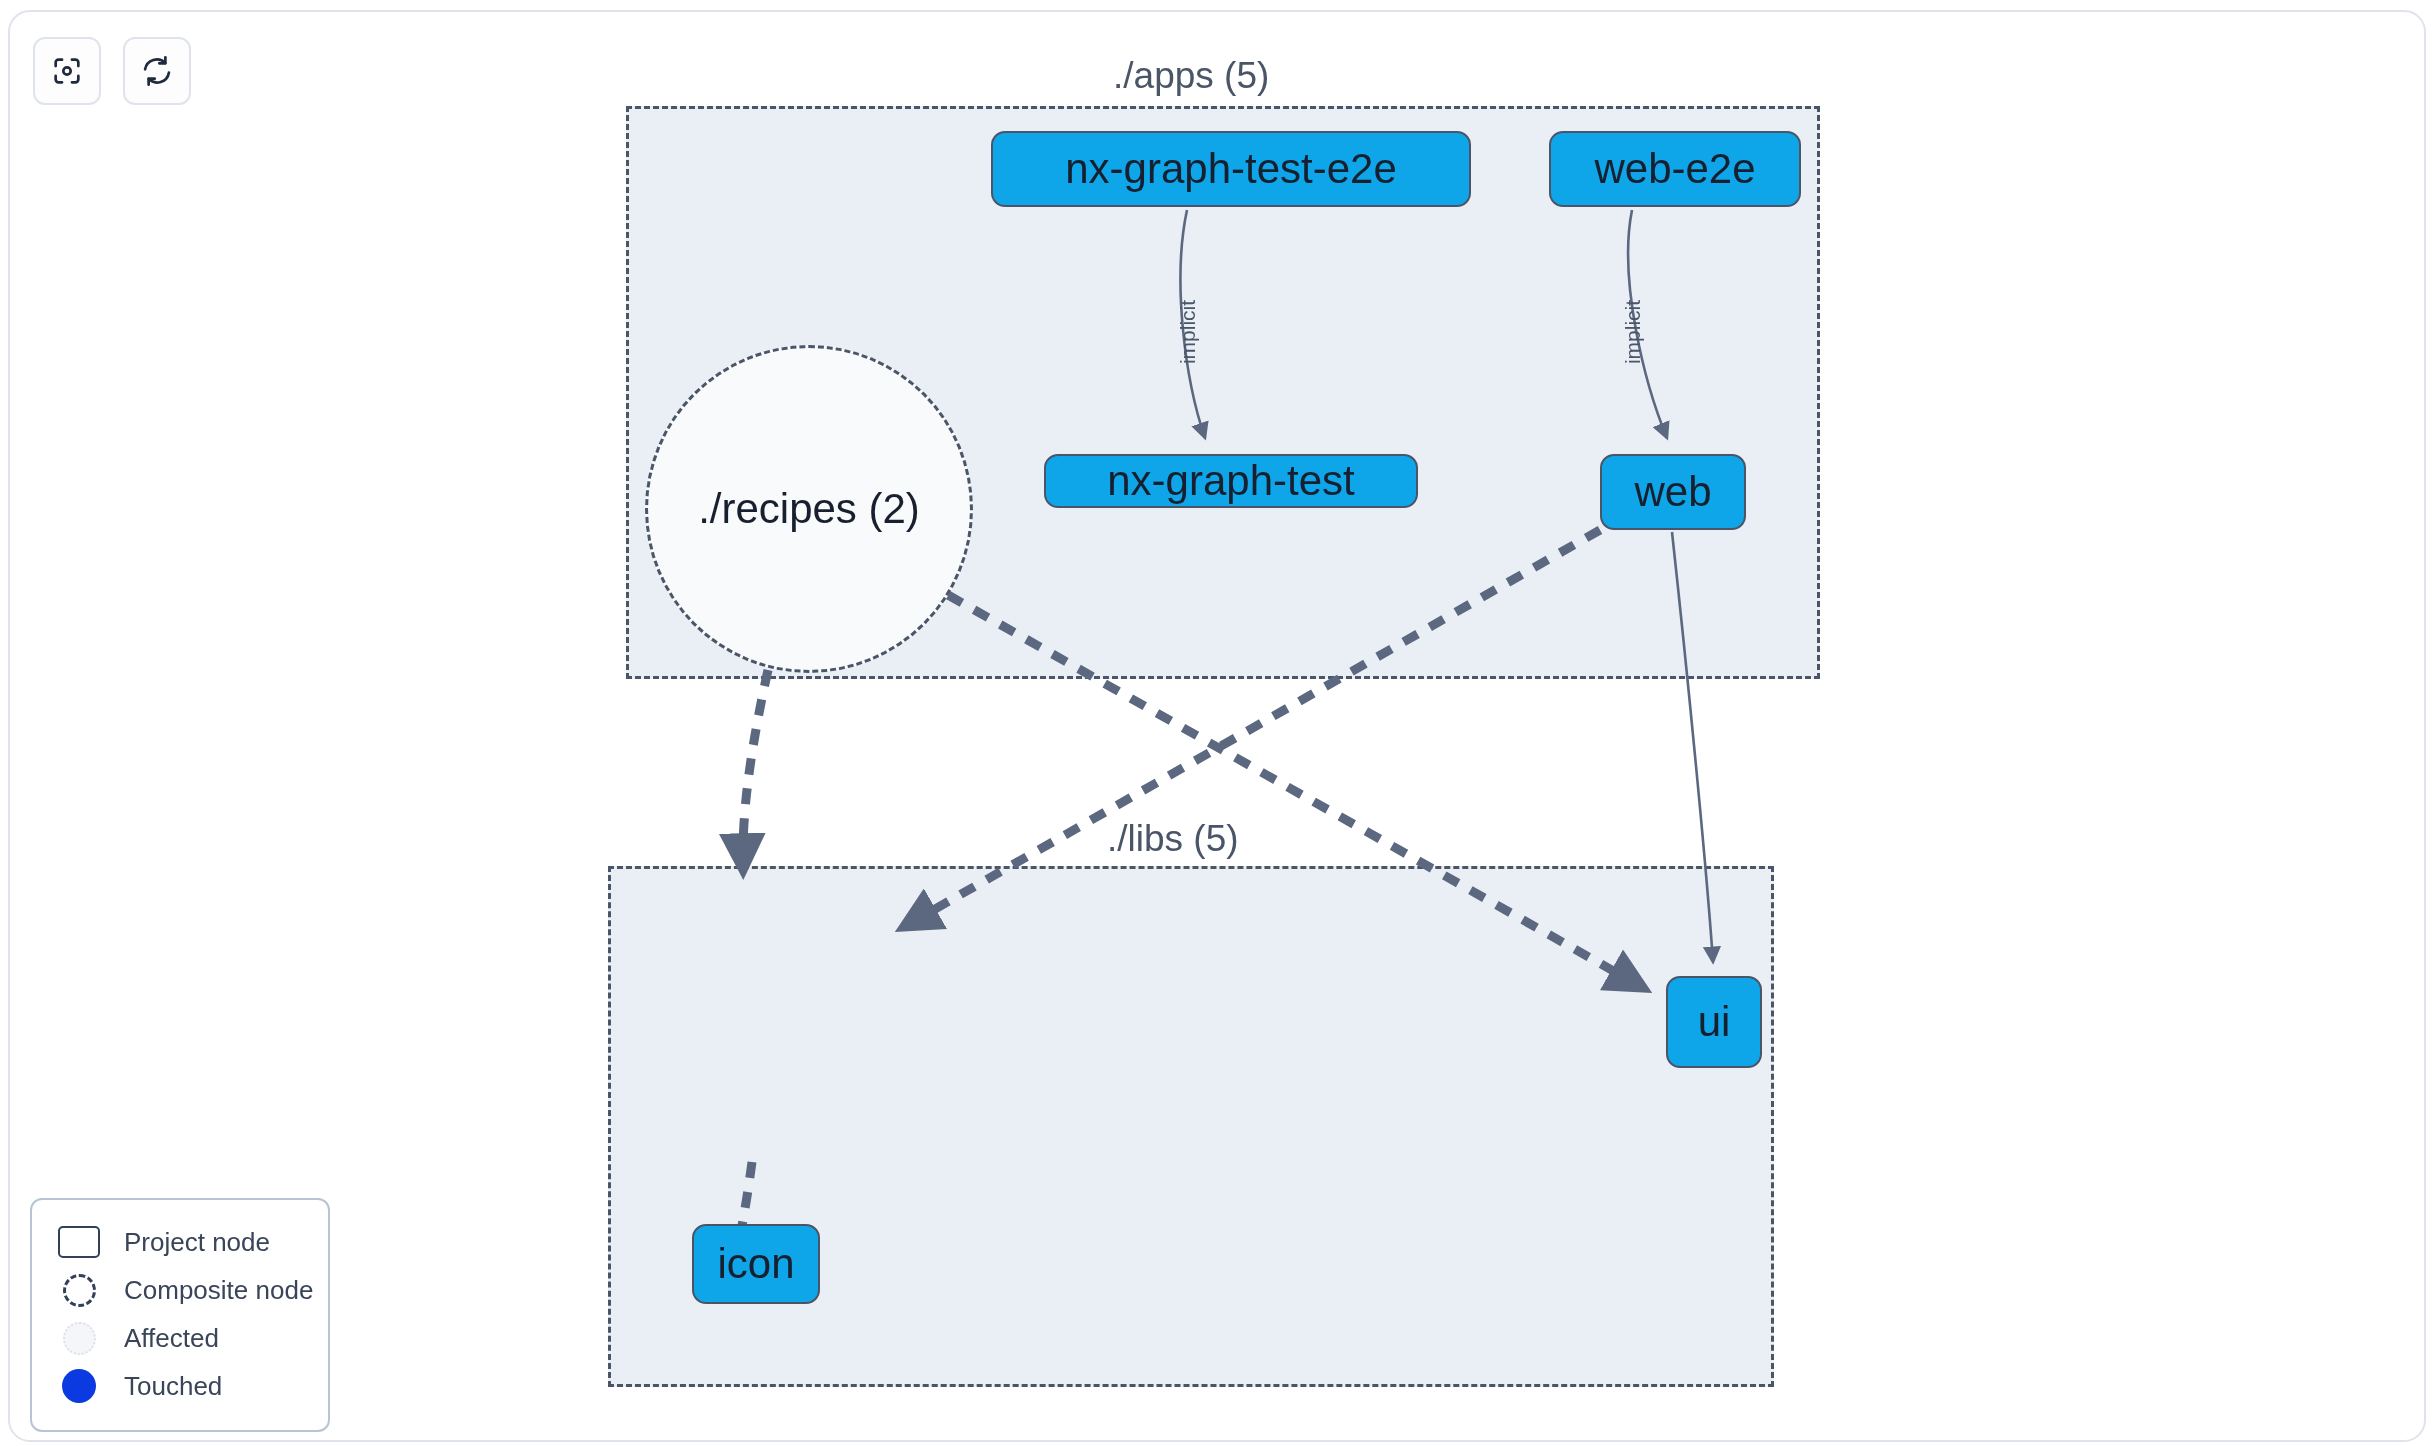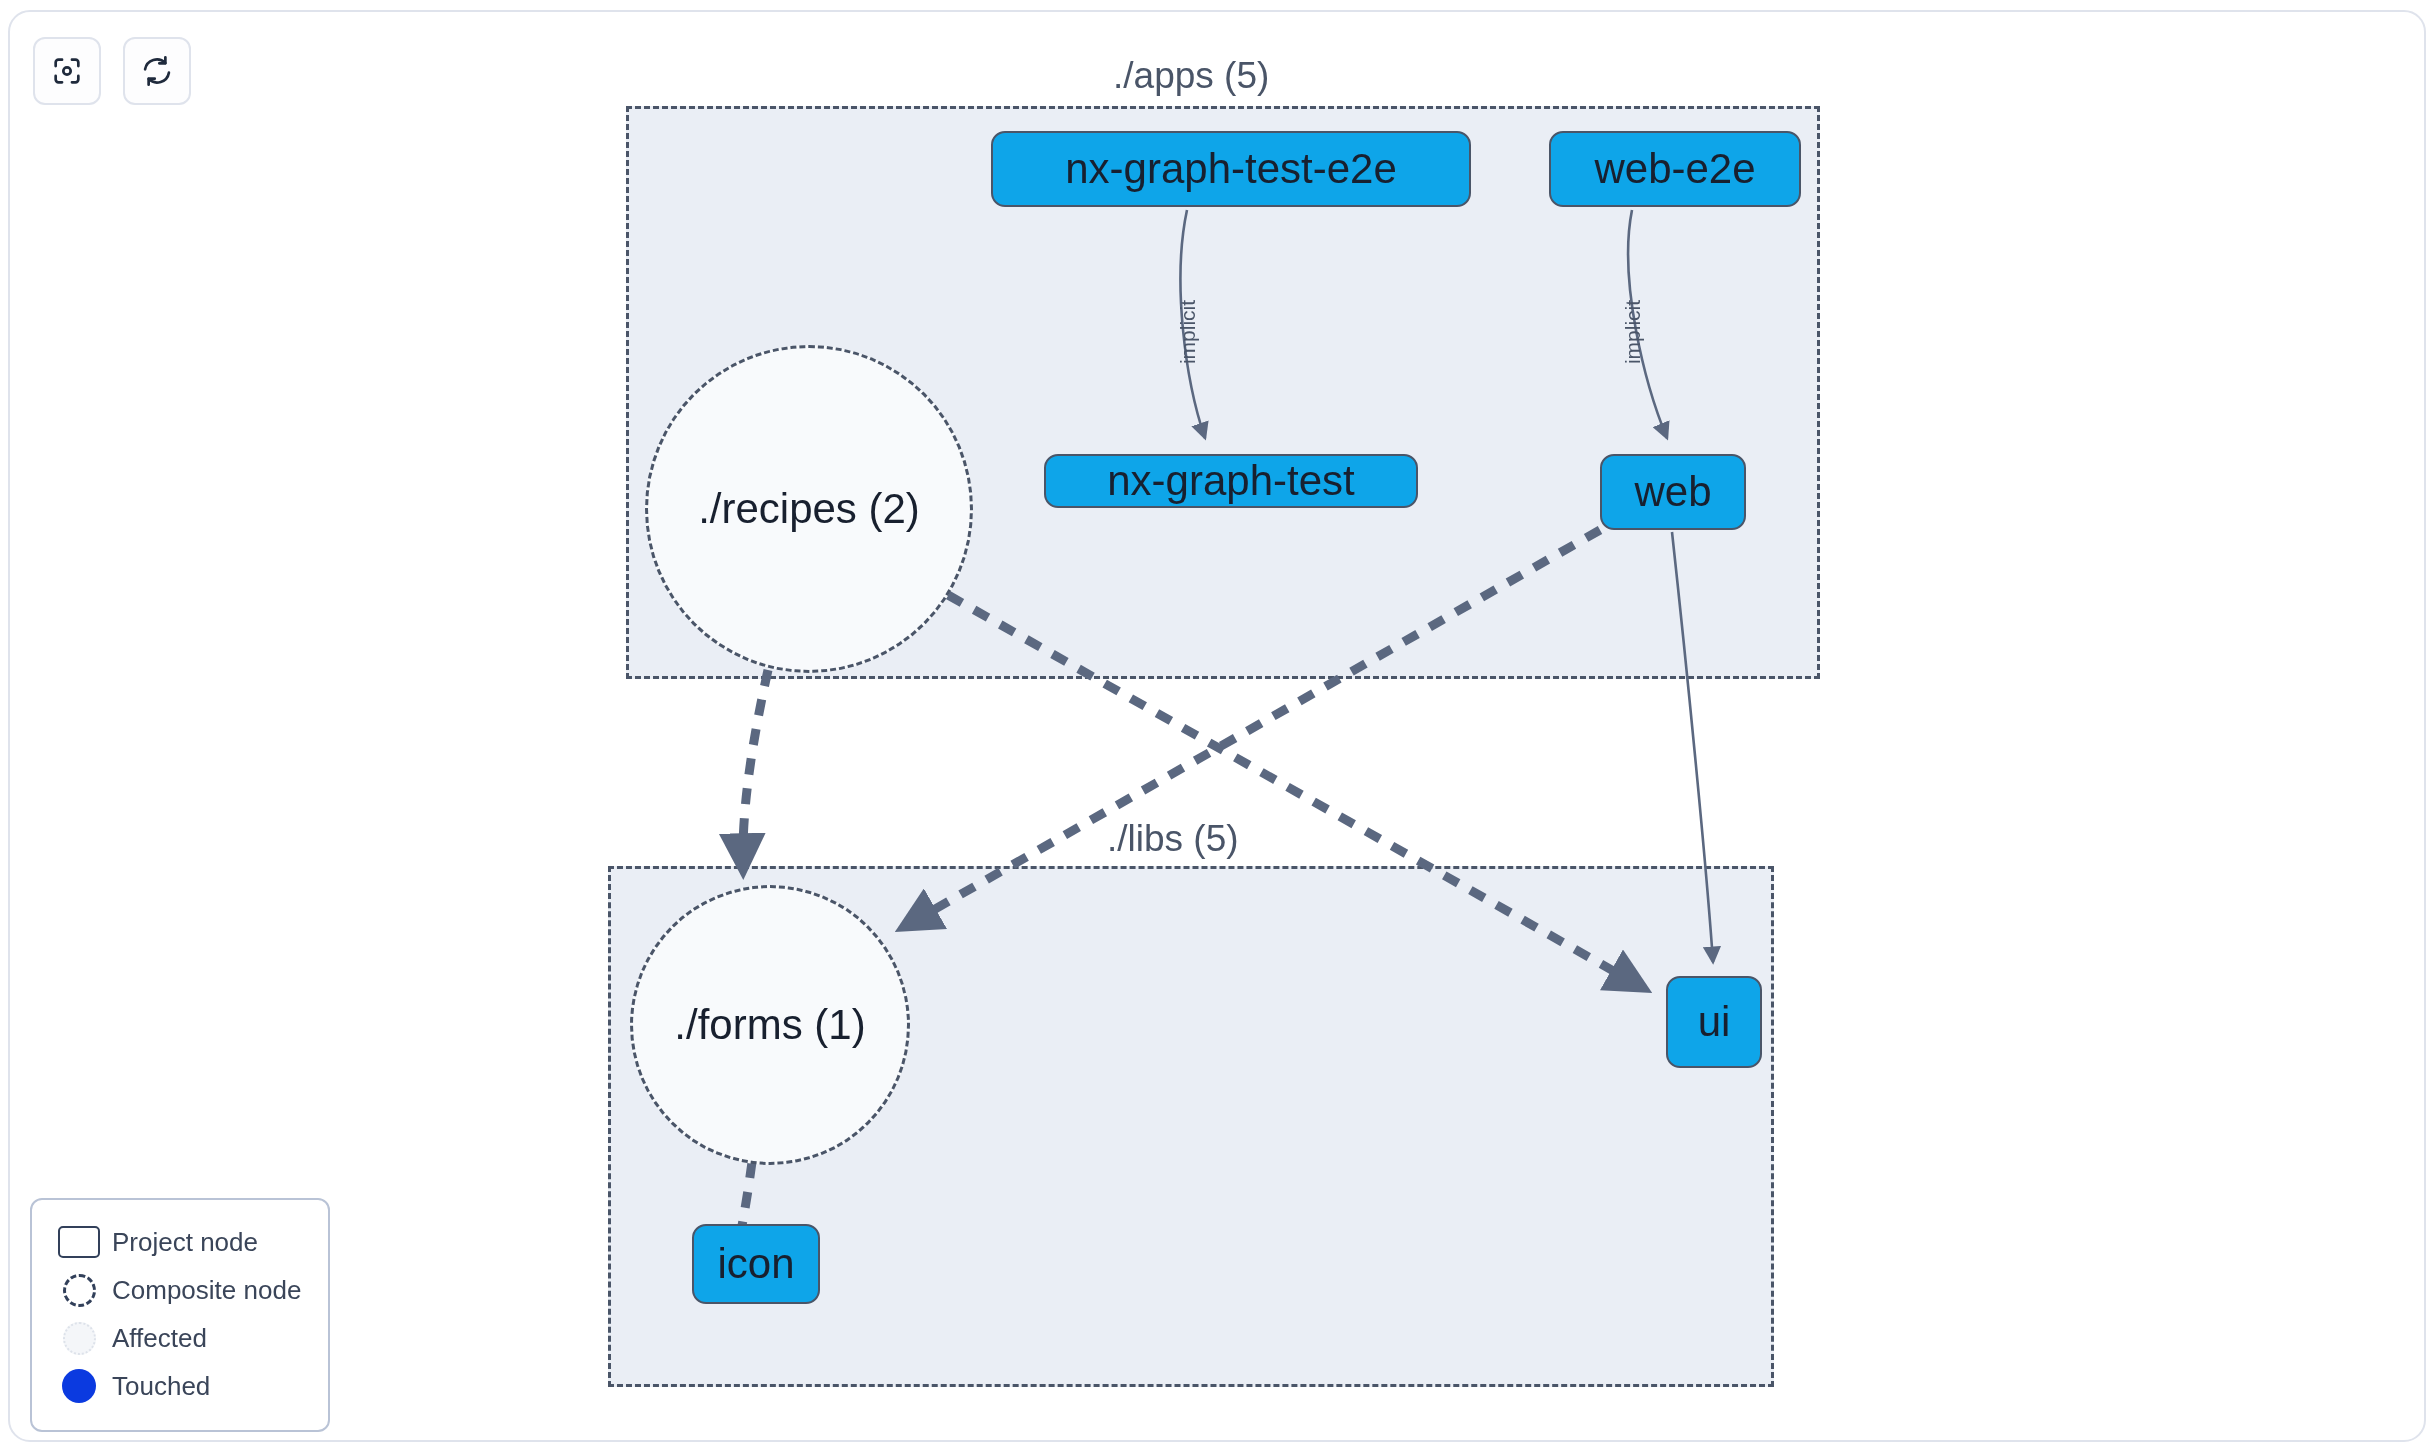--- a/index.html
+++ b/index.html
@@ -150,21 +150,21 @@
     border: 2px solid #b9c3d6;
     border-radius: 12px;
     background: #ffffff;
     padding: 18px 20px 20px 26px;
     z-index: 40;
   }
   .legend-row {
     display: flex;
     align-items: center;
     height: 48px;
-    gap: 12px;
+    gap: 24px;
   }
   .legend-swatch {
     width: 42px; height: 34px;
     flex: 0 0 42px;
     display: flex;
     align-items: center;
     justify-content: center;
   }
   .sw-project {
     width: 42px; height: 32px;
@@ -258,23 +258,20 @@
 
     <div class="group-label" id="label-apps">./apps (5)</div>
     <div class="group-label" id="label-libs">./libs (5)</div>
 
     <div class="edge-label" id="edge-label-implicit-1">implicit</div>
     <div class="edge-label" id="edge-label-implicit-2">implicit</div>
 
     <div class="composite-node" id="node-recipes">
       <span>./recipes (2)</span>
     </div>
-    <div class="composite-node" id="node-forms">
-      <span>./forms (1)</span>
-    </div>
 
     <div class="project-node" id="node-nx-graph-test-e2e">
       <span>nx-graph-test-e2e</span>
     </div>
     <div class="project-node" id="node-web-e2e">
       <span>web-e2e</span>
     </div>
     <div class="project-node" id="node-nx-graph-test">
       <span>nx-graph-test</span>
     </div>

